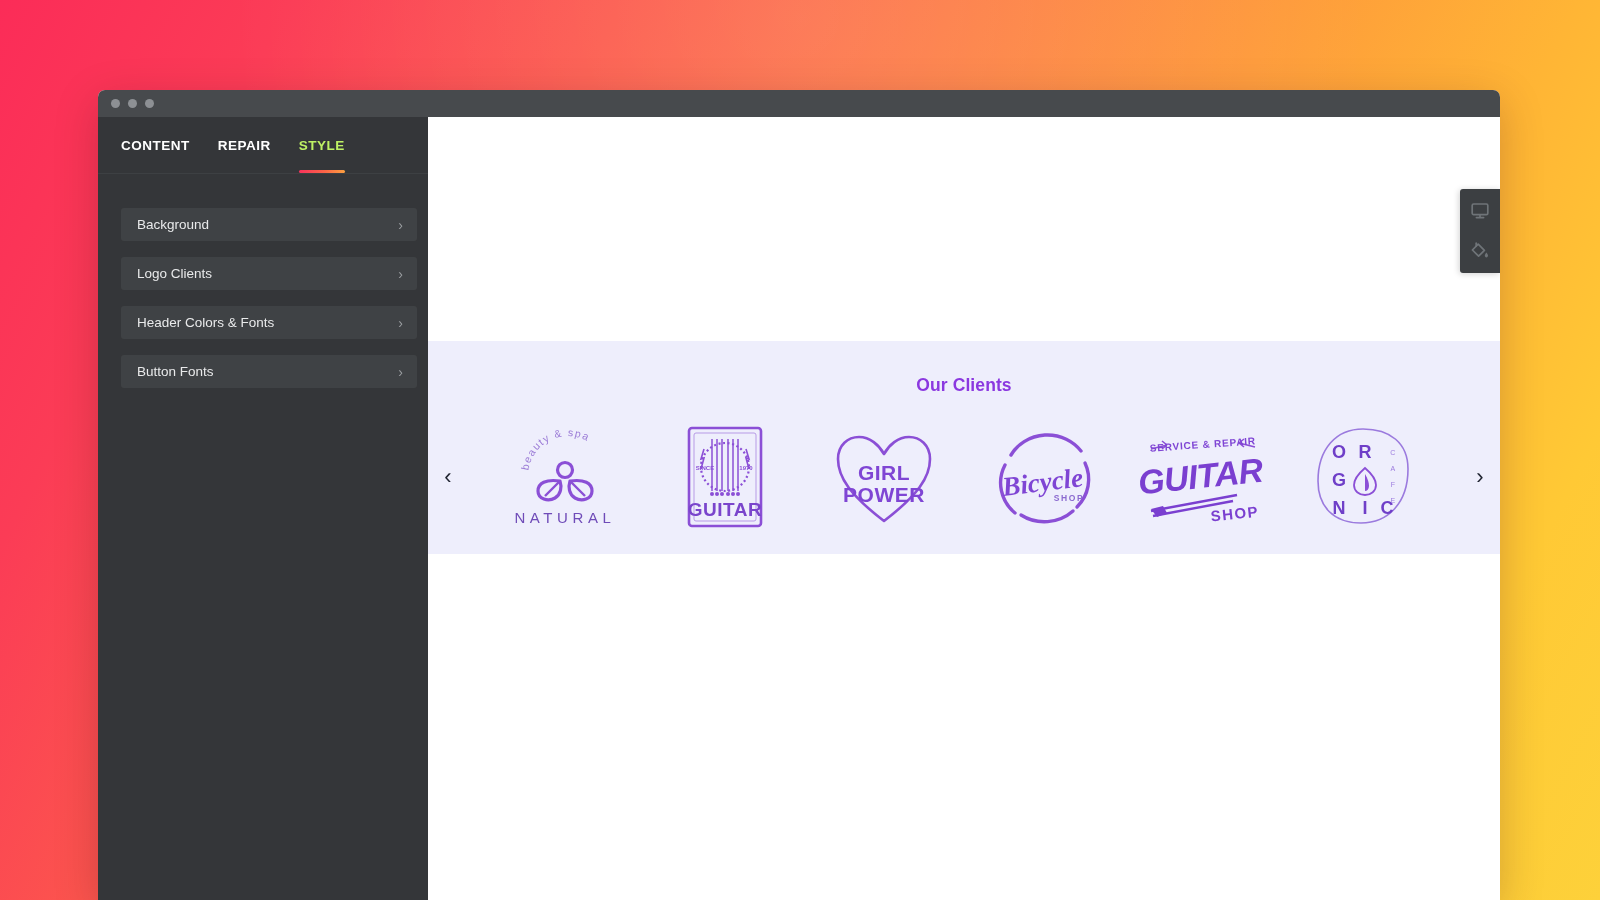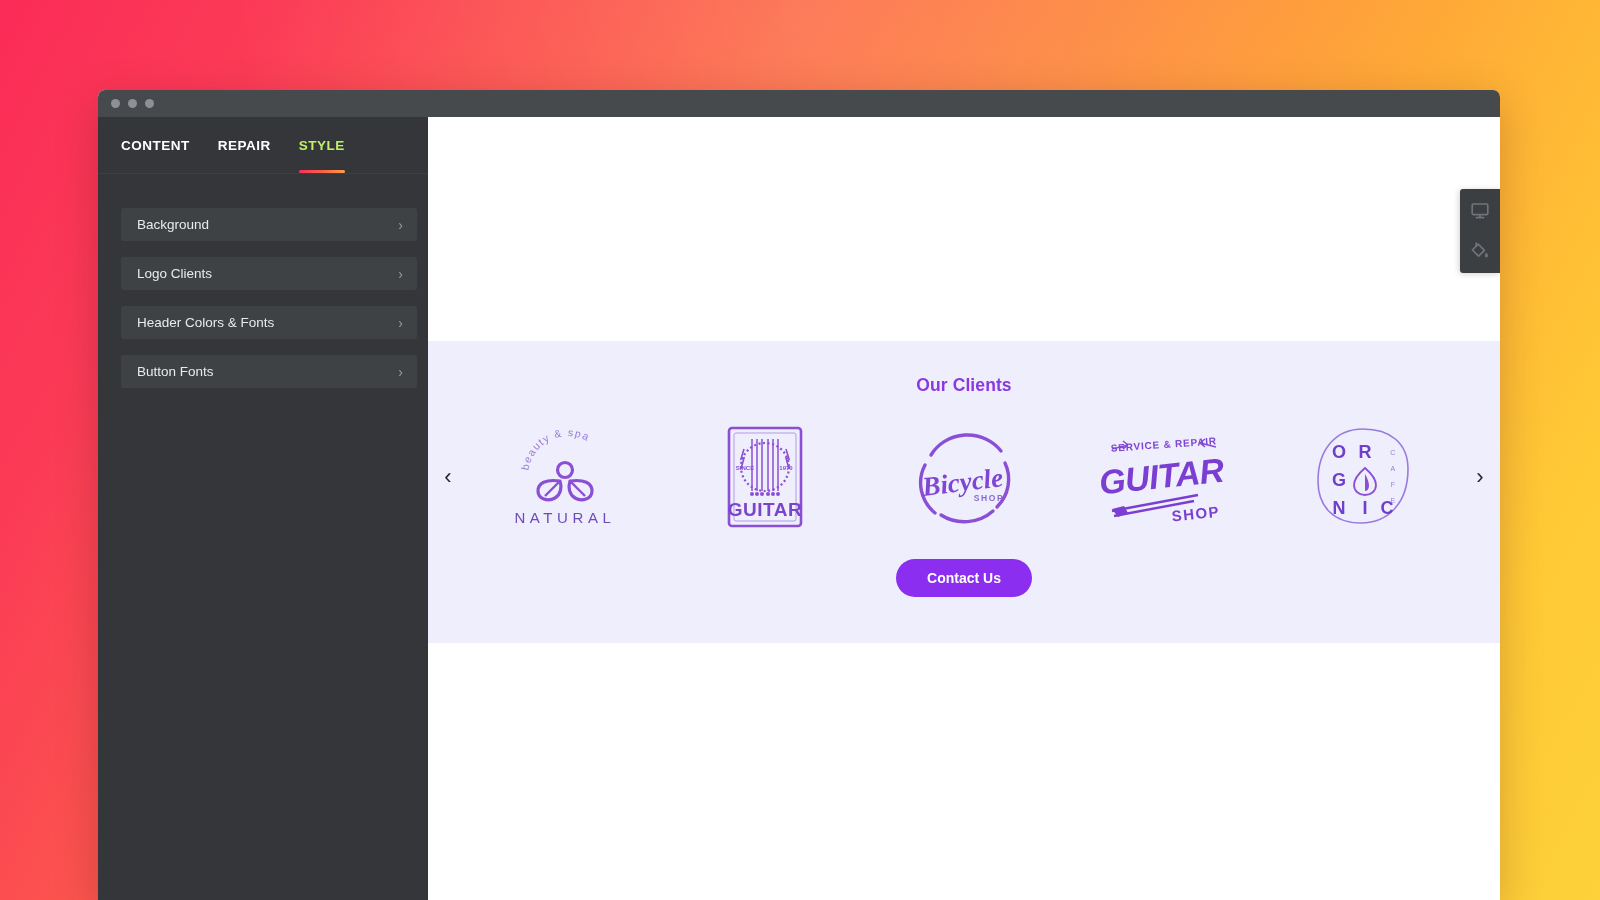--- a/index.html
+++ b/index.html
@@ -135,21 +135,21 @@
     background: #ffffff;
     position: relative;
     overflow: hidden;
   }
 
   .clients-section {
     position: absolute;
     left: 0;
     right: 0;
     top: 224px;
-    height: 302px;
+    height: 213px;
     background: #eeeefc;
   }
 
   .clients-title {
     text-align: center;
     margin-top: 34px;
     font-size: 17.5px;
     font-weight: bold;
     color: #8b38e0;
     letter-spacing: 0.1px;
@@ -346,20 +346,27 @@
                 <g stroke="#8b4fd6" stroke-width="1.6" fill="none">
                   <path d="M19 24 L16 34 L19 33 L16 44"></path>
                   <path d="M61 24 L64 34 L61 33 L64 44"></path>
                 </g>
                 <text x="20" y="45" text-anchor="middle" font-family="Liberation Sans, sans-serif" font-size="6" font-weight="bold" fill="#8b4fd6">SINCE</text>
                 <text x="61" y="45" text-anchor="middle" font-family="Liberation Sans, sans-serif" font-size="6" font-weight="bold" fill="#8b4fd6">1970</text>
                 <text x="40" y="91" text-anchor="middle" font-family="Liberation Sans, sans-serif" font-size="19" font-weight="bold" letter-spacing="0.5" fill="#7a45cc">GUITAR</text>
               </svg>
             </div>
 
+            <div class="logo-cell">
+              <svg width="104" height="104" viewBox="0 0 104 104" fill="none">
+                <path d="M52 96 C18 70 6 52 6 34 C6 20 16 12 27 12 C38 12 47 20 52 29 C57 20 66 12 77 12 C88 12 98 20 98 34 C98 52 86 70 52 96 Z" fill="none" stroke="#8b4fd6" stroke-width="2.6" stroke-linejoin="round"></path>
+                <text x="52" y="55" text-anchor="middle" font-family="Liberation Sans, sans-serif" font-size="21" font-weight="bold" letter-spacing="0.5" fill="#7f45d4">GIRL</text>
+                <text x="52" y="77" text-anchor="middle" font-family="Liberation Sans, sans-serif" font-size="21" font-weight="bold" letter-spacing="0.5" fill="#7f45d4">POWER</text>
+              </svg>
+            </div>
 
             <div class="logo-cell">
               <svg width="110" height="104" viewBox="0 0 110 104" fill="none">
                 <path d="M22 30 A42 40 0 0 1 92 26" fill="none" stroke="#8b4fd6" stroke-width="3.4" stroke-linecap="round"></path>
                 <path d="M16 40 A42 40 0 0 0 26 88" fill="none" stroke="#8b4fd6" stroke-width="3.4" stroke-linecap="round"></path>
                 <path d="M96 38 A42 40 0 0 1 88 82" fill="none" stroke="#8b4fd6" stroke-width="3.4" stroke-linecap="round"></path>
                 <path d="M32 90 A42 40 0 0 0 84 86" fill="none" stroke="#8b4fd6" stroke-width="3.4" stroke-linecap="round"></path>
                 <text x="54" y="66" text-anchor="middle" transform="rotate(-7 54 60)" font-family="Liberation Serif, serif" font-style="italic" font-size="27" font-weight="bold" fill="#7f45d4">Bicycle</text>
                 <text x="80" y="76" text-anchor="middle" font-family="Liberation Sans, sans-serif" font-size="8.5" font-weight="bold" letter-spacing="1.6" fill="#8b6ad0">SHOP</text>
               </svg>
@@ -404,23 +411,20 @@
               </svg>
             </div>
 
           </div>
 
           <div class="car-arrow">
             <span>›</span>
           </div>
         </div>
 
-        <div class="cta-wrap">
-          <button class="cta">Contact Us</button>
-        </div>
       </div>
 
       <div class="toolstrip">
         <div class="tool-btn">
           <svg width="18" height="18" viewBox="0 0 18 18" fill="none">
             <rect x="1.2" y="2" width="15.6" height="10.6" rx="1.4" fill="none" stroke="#6f7478" stroke-width="1.7"></rect>
             <line x1="9" y1="12.6" x2="9" y2="15.2" stroke="#6f7478" stroke-width="1.7"></line>
             <line x1="5.4" y1="15.6" x2="12.6" y2="15.6" stroke="#6f7478" stroke-width="1.7" stroke-linecap="round"></line>
           </svg>
         </div>

